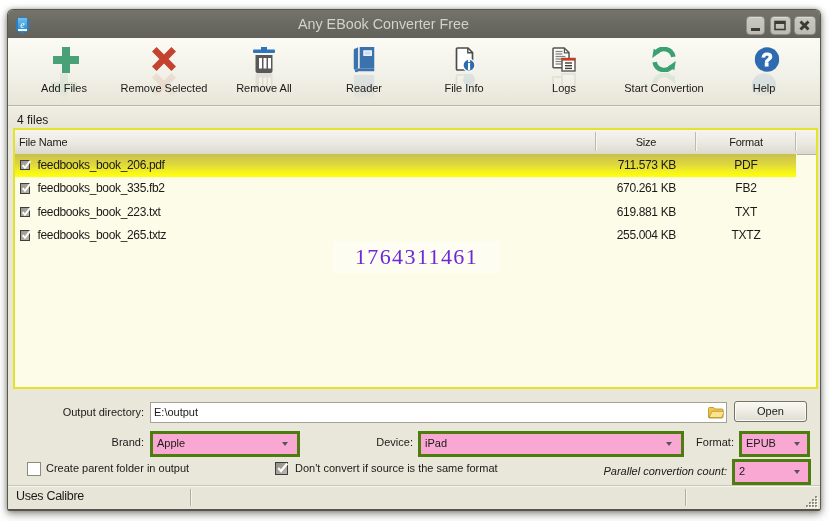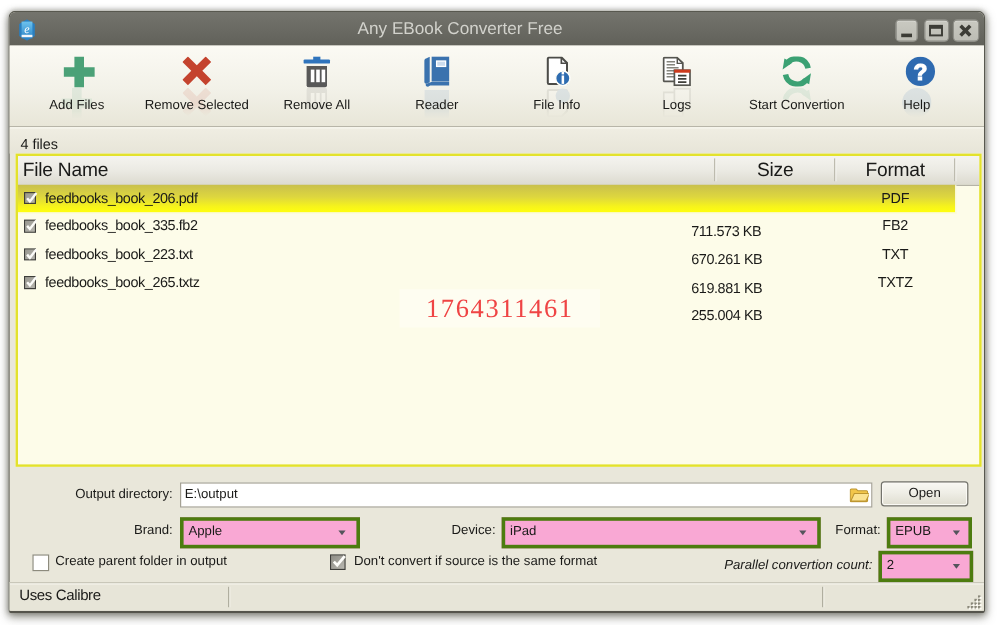--- a/index.html
+++ b/index.html
@@ -32,33 +32,33 @@
 
 #filesbar{position:absolute;left:0;top:96px;width:812px;height:22px;
   background:linear-gradient(180deg,#f0eee3,#e7e5d8);box-shadow:inset 0 1px 0 #f8f7ef;}
 #filesbar span{position:absolute;left:9px;top:6.5px;font-size:12px;}
 
 #table{position:absolute;left:5px;top:118px;width:801px;height:257px;
   border:2px solid #e3e22c;background:#fdfce9;}
 #thead{position:absolute;left:0;top:0;width:801px;height:24px;
   background:linear-gradient(180deg,#f5f4ef 0%,#eBeae3 50%,#dcdaCF 100%);
   border-bottom:1px solid #b5b3a6;}
-.hcol{position:absolute;top:1px;height:41px;line-height:23px;font-size:16px;letter-spacing:-0.2px;}
+.hcol{position:absolute;top:1px;height:41px;line-height:23px;font-size:11px;letter-spacing:-0.2px;}
 .hsep{position:absolute;top:2px;width:1px;height:19px;background:#bdbbae;box-shadow:1px 0 0 #f6f5f0;}
 .trow{position:absolute;left:0;width:801px;height:23px;}
 .selrow{width:781px !important;background:linear-gradient(180deg,#c9c04c 0%,#ded73e 45%,#f6f31c 78%,#ffff0e 100%);
   border-bottom:1px solid #fbfbd8;border-right:1px solid #fbfbd8;}
 .cb{position:absolute;left:4.5px;top:5.5px;width:8.6px;height:8.6px;border:1.4px solid #3d3d3a;
   background:linear-gradient(135deg,#98978f 0%,#aaa9a2 60%,#b6b5ae 100%);}
 .cb svg{position:absolute;left:0px;top:0px;}
 .fname{position:absolute;left:22.5px;top:3.5px;font-size:12px;letter-spacing:-0.35px;}
-.fsize{position:absolute;left:561px;top:3.5px;width:100px;font-size:12px;letter-spacing:-0.35px;margin-top:28px;}
+.fsize{position:absolute;left:561px;top:3.5px;width:100px;text-align:right;font-size:12px;letter-spacing:-0.35px;}
 .ffmt{position:absolute;left:681px;top:3.5px;width:100px;text-align:center;font-size:12px;letter-spacing:-0.2px;}
 #wmark{position:absolute;left:318px;top:111px;width:167px;height:32px;background:#fefdf1;
-  font-family:"Liberation Serif",serif;font-size:22px;color:#ef4444;text-align:center;line-height:32px;letter-spacing:1.4px;}
+  font-family:"Liberation Serif",serif;font-size:22px;color:#6d28d9;text-align:center;line-height:32px;letter-spacing:1.4px;}
 
 .lbl{position:absolute;font-size:11px;}
 .field{position:absolute;background:#fff;border:1px solid #a5a295;}
 .combo{position:absolute;background:#f9a8d4;border:3px solid #4d7c0f;}
 .combo .val{position:absolute;left:4px;top:3px;font-size:11px;}
 .arrow{position:absolute;width:0;height:0;border-left:3.5px solid transparent;
   border-right:3.5px solid transparent;border-top:4px solid #55545c;}
 #openbtn{position:absolute;left:726px;top:391px;width:71px;height:19px;border:1px solid #73736c;
   border-radius:3px;background:linear-gradient(180deg,#f9f8f3 0%,#efeee6 45%,#dfddd0 100%);
   text-align:center;line-height:19px;font-size:11px;box-shadow:inset 0 0 0 1px #fbfaf5;}

